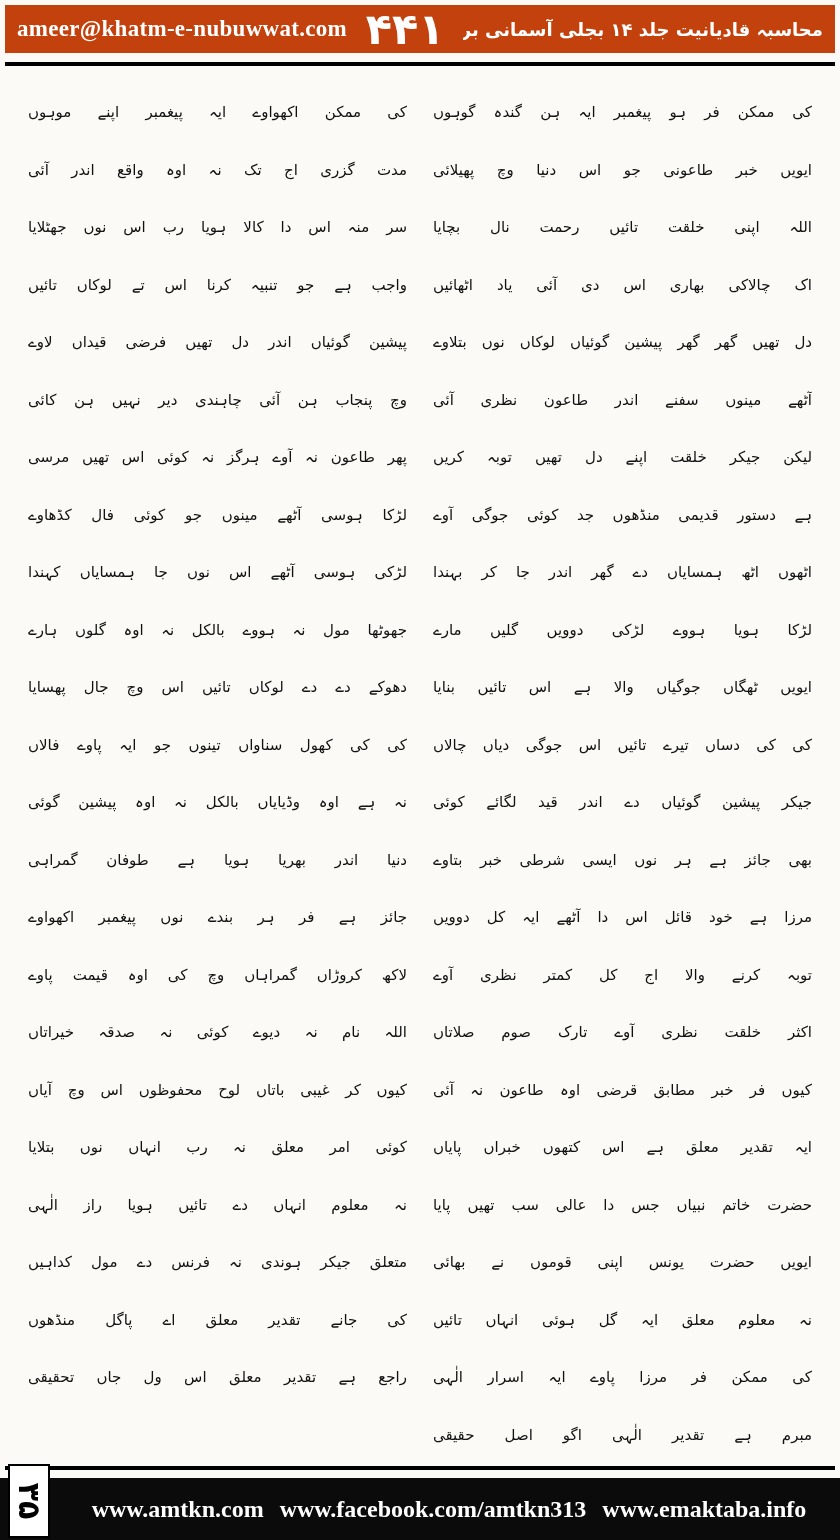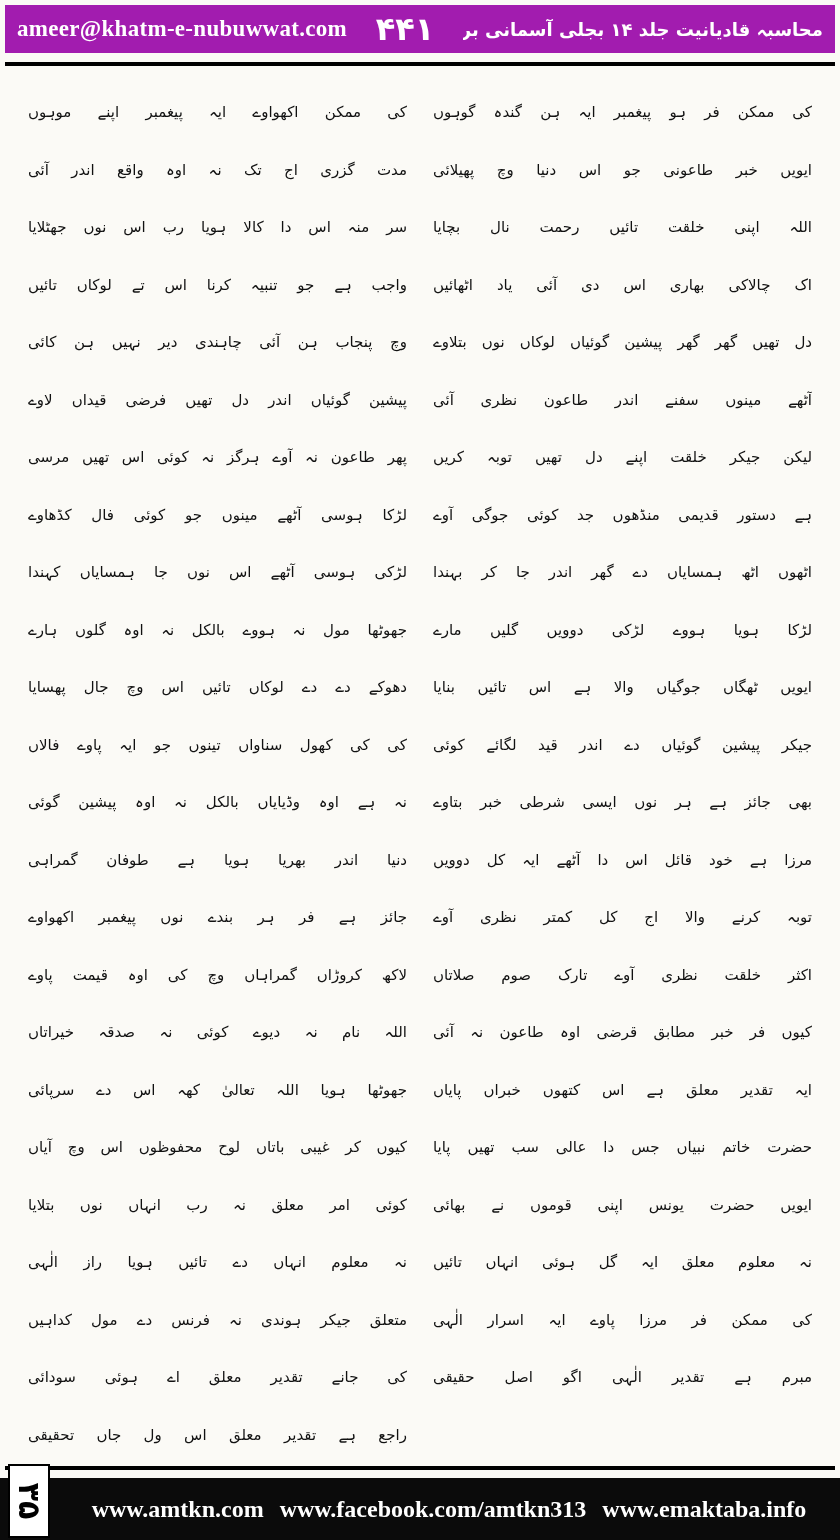--- a/index.html
+++ b/index.html
@@ -10,31 +10,31 @@
     overflow: hidden;
   }
   .page {
     position: relative;
     width: 840px; height: 1540px;
     background: #fbfaf6;
   }
   
   .header-bar {
     position: absolute; top: 5px; left: 5px; right: 5px; height: 48px;
-    background: #a21caf; color: #ffffff;
+    background: #c2410c; color: #ffffff;
     display: flex; align-items: center; justify-content: space-between;
     padding: 0 12px;
   }
   .header-email {
     font-family: "Liberation Serif", serif;
     font-weight: bold; font-size: 23px; letter-spacing: 0.3px;
     direction: ltr;
   }
   .header-page-num {
-    font-size: 32px; font-weight: bold; line-height: 1;
+    font-size: 43px; font-weight: bold; line-height: 1;
     padding: 0 8px;
   }
   .header-title {
     direction: rtl; text-align: right;
     font-size: 18px; font-weight: bold;
     max-width: 360px; white-space: nowrap; overflow: hidden;
   }
   .top-rule {
     position: absolute; top: 62px; left: 5px; right: 5px; height: 4px;
     background: #000;
@@ -103,57 +103,57 @@
         <div class="verse-line">ایویں خبر طاعونی جو اس دنیا وچ پھیلائی</div>
         <div class="verse-line">اللہ اپنی خلقت تائیں رحمت نال بچایا</div>
         <div class="verse-line">اک چالاکی بھاری اس دی آئی یاد اٹھائیں</div>
         <div class="verse-line">دل تھیں گھر گھر پیشین گوئیاں لوکاں نوں بتلاوے</div>
         <div class="verse-line">آٹھے مینوں سفنے اندر طاعون نظری آئی</div>
         <div class="verse-line">لیکن جیکر خلقت اپنے دل تھیں توبہ کریں</div>
         <div class="verse-line">ہے دستور قدیمی منڈھوں جد کوئی جوگی آوے</div>
         <div class="verse-line">اٹھوں اٹھ ہمسایاں دے گھر اندر جا کر بہندا</div>
         <div class="verse-line">لڑکا ہویا ہووے لڑکی دوویں گلیں مارے</div>
         <div class="verse-line">ایویں ٹھگاں جوگیاں والا ہے اس تائیں بنایا</div>
+        <div class="verse-line">کی کی دساں تیرے تائیں اس جوگی دیاں چالاں</div>
         <div class="verse-line">جیکر پیشین گوئیاں دے اندر قید لگائے کوئی</div>
         <div class="verse-line">بھی جائز ہے ہر نوں ایسی شرطی خبر بتاوے</div>
         <div class="verse-line">مرزا ہے خود قائل اس دا آٹھے ایہ کل دوویں</div>
         <div class="verse-line">توبہ کرنے والا اج کل کمتر نظری آوے</div>
         <div class="verse-line">اکثر خلقت نظری آوے تارک صوم صلاتاں</div>
         <div class="verse-line">کیوں فر خبر مطابق قرضی اوہ طاعون نہ آئی</div>
         <div class="verse-line">ایہ تقدیر معلق ہے اس کتھوں خبراں پایاں</div>
         <div class="verse-line">حضرت خاتم نبیاں جس دا عالی سب تھیں پایا</div>
         <div class="verse-line">ایویں حضرت یونس اپنی قوموں نے بھائی</div>
         <div class="verse-line">نہ معلوم معلق ایہ گل ہوئی انہاں تائیں</div>
         <div class="verse-line">کی ممکن فر مرزا پاوے ایہ اسرار الٰہی</div>
         <div class="verse-line">مبرم ہے تقدیر الٰہی اگو اصل حقیقی</div>
       </div>
     <div class="column">
         <div class="verse-line">کی ممکن اکھواوے ایہ پیغمبر اپنے موہوں</div>
         <div class="verse-line">مدت گزری اج تک نہ اوہ واقع اندر آئی</div>
         <div class="verse-line">سر منہ اس دا کالا ہویا رب اس نوں جھٹلایا</div>
         <div class="verse-line">واجب ہے جو تنبیہ کرنا اس تے لوکاں تائیں</div>
+        <div class="verse-line">پیشین گوئیاں اندر دل تھیں فرضی قیداں لاوے</div>
         <div class="verse-line">وچ پنجاب ہن آئی چاہندی دیر نہیں ہن کائی</div>
-        <div class="verse-line">پیشین گوئیاں اندر دل تھیں فرضی قیداں لاوے</div>
         <div class="verse-line">پھر طاعون نہ آوے ہرگز نہ کوئی اس تھیں مرسی</div>
         <div class="verse-line">لڑکا ہوسی آٹھے مینوں جو کوئی فال کڈھاوے</div>
         <div class="verse-line">لڑکی ہوسی آٹھے اس نوں جا ہمسایاں کہندا</div>
         <div class="verse-line">جھوٹھا مول نہ ہووے بالکل نہ اوہ گلوں ہارے</div>
         <div class="verse-line">دھوکے دے دے لوکاں تائیں اس وچ جال پھسایا</div>
         <div class="verse-line">کی کی کھول سناواں تینوں جو ایہ پاوے فالاں</div>
         <div class="verse-line">نہ ہے اوہ وڈیایاں بالکل نہ اوہ پیشین گوئی</div>
         <div class="verse-line">دنیا اندر بھریا ہویا ہے طوفان گمراہی</div>
         <div class="verse-line">جائز ہے فر ہر بندے نوں پیغمبر اکھواوے</div>
         <div class="verse-line">لاکھ کروڑاں گمراہاں وچ کی اوہ قیمت پاوے</div>
         <div class="verse-line">اللہ نام نہ دیوے کوئی نہ صدقہ خیراتاں</div>
-        <div class="verse-line">جھوٹھا ہویا اللہ تعالیٰ کھہ اس دے سرپائی</div>
         <div class="verse-line">کیوں کر غیبی باتاں لوح محفوظوں اس وچ آیاں</div>
         <div class="verse-line">کوئی امر معلق نہ رب انہاں نوں بتلایا</div>
         <div class="verse-line">نہ معلوم انہاں دے تائیں ہویا راز الٰہی</div>
         <div class="verse-line">متعلق جیکر ہوندی نہ فرنس دے مول کداہیں</div>
-        <div class="verse-line">کی جانے تقدیر معلق اے ہوئی سودائی</div>
+        <div class="verse-line">کی جانے تقدیر معلق اے پاگل منڈھوں</div>
         <div class="verse-line">راجع ہے تقدیر معلق اس ول جاں تحقیقی</div>
       </div>
   </div>
 
   <div class="bottom-rule"></div>
 
   <div class="footer-bar">
     <span>www.amtkn.com</span>
     <span>www.facebook.com/amtkn313</span>
     <span>www.emaktaba.info</span>

